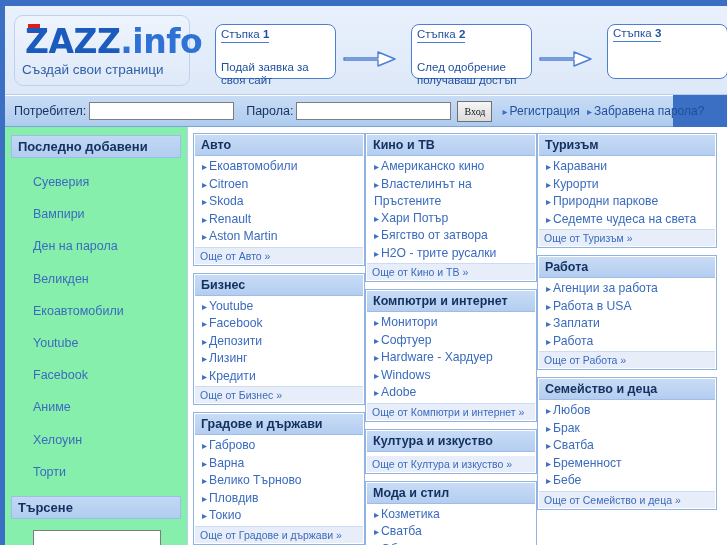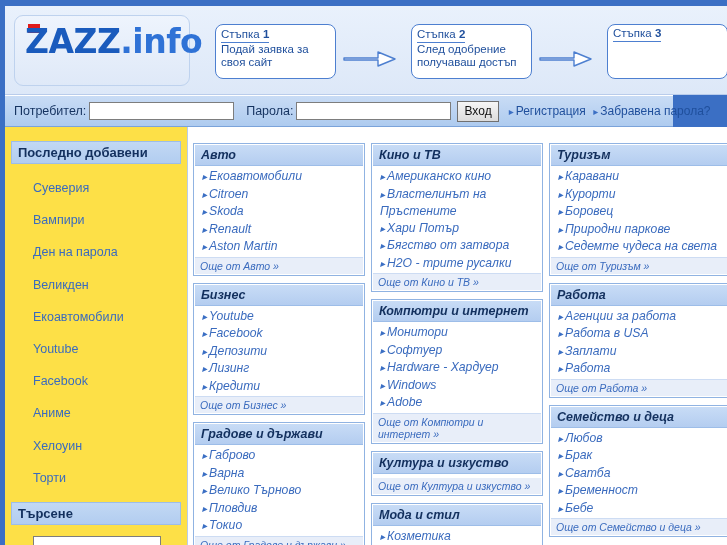--- a/index.html
+++ b/index.html
@@ -90,21 +90,21 @@
     box-sizing: border-box;
     padding: 3px 5px 0 5px;
     font-size: 11.5px;
     color: #1f4f9c;
     line-height: 13.5px;
   }
   .step-box .step-title {
     display: inline-block;
     border-bottom: 1px solid #4d7fd0;
     padding-bottom: 0;
-    margin-bottom: 0;
+    margin-bottom: 18px;
     white-space: nowrap;
   }
   .step-box .step-title b { font-weight: bold; }
   .step-box .step-text { display: block; }
   #step1 { left: 210px; }
   #step2 { left: 406px; }
   #step3 { left: 602px; }
   #step3 { padding-top: 2px; }
 
   .arrow {
@@ -171,22 +171,22 @@
     font-family: "Liberation Sans", sans-serif;
     font-size: 12px;
     box-sizing: border-box;
     padding: 0 2px;
   }
   #user-input { width: 145px; margin-right: 12px; }
   #pass-input { width: 155px; margin-right: 6px; }
   #login-submit {
     height: 21px;
     padding: 0 6px;
-    font-size: 12px;
-    font-family: Liberation Sans, sans-serif;
+    font-size: 10px;
+    font-family: Liberation Serif, serif;
     border: 1px solid #707070;
     background: linear-gradient(180deg,#f6f6f6 0%, #dcdcdc 100%);
     color: #111;
     cursor: pointer;
   }
   .login-links {
     margin-left: 10px;
     white-space: nowrap;
     font-size: 12px;
   }
@@ -209,25 +209,25 @@
     top: 127px;
     width: 722px;
     height: 418px;
     background: #ffffff;
     box-sizing: border-box;
     display: flex;
     overflow: hidden;
   }
   #sidebar {
     width: 183px;
-    background: #fde047;
+    background: #86efac;
     border-right: 1px solid #b9cceb;
     box-sizing: border-box;
     flex: 0 0 183px;
-    padding-top: 14px;
+    padding-top: 8px;
   }
   .side-head {
     margin: 0 6px;
     background: linear-gradient(180deg, #c2d8f4 0%, #b2cdf0 100%);
     border: 1px solid #9dbde8;
     color: #123straight;
     color: #13305e;
     font-weight: bold;
     font-size: 13px;
     padding: 3px 6px;
@@ -267,26 +267,24 @@
     font-family: "Liberation Sans", sans-serif;
     border: 1px solid #707070;
     background: linear-gradient(180deg,#f4f4f4 0%, #d6d6d6 100%);
     color: #111;
     cursor: pointer;
     margin-left: 28px;
   }
 
   #cats {
     flex: 1 1 auto;
-    padding: 16px 0 0 5px;
+    padding: 6px 0 0 5px;
     display: flex;
-    gap: 6px;
     box-sizing: border-box;
     overflow: hidden;
-    font-style: italic;
   }
   .cat-col {
     width: 172px;
     flex: 0 0 172px;
     display: flex;
     flex-direction: column;
     gap: 7px;
   }
   .cat-col.wide { width: 180px; flex: 0 0 180px; }
 
@@ -330,20 +328,21 @@
 </head>
 <body>
 
 <div id="page">
 
   <div id="header">
 
     <div class="logo-box">
       <span class="logo-redmark"></span>
       <div class="logo-word"><span>ZAZZ</span><span class="dot-info">.info</span></div>
+      <div class="logo-tag">Създай свои страници</div>
     </div>
 
     <div class="step-box" id="step1">
       <span class="step-title"><span>Стъпка</span> <b>1</b></span>
       <span class="step-text">Подай заявка за своя сайт</span>
     </div>
 
     <svg class="arrow" id="arrow1" viewBox="0 0 55 22">
       <path d="M2 10 H36 V4 L53 11 L36 18 V12 H2 Z" fill="#ffffff" stroke="#4d7fd0" stroke-width="1.4" stroke-linejoin="round"></path>
     </svg>
@@ -484,21 +483,20 @@
 
       </div>
 
       <div class="cat-col wide">
 
         <div class="cat-box">
           <div class="cat-head">Туризъм</div>
           <ul class="cat-list">
             <li><a href="#" class="bullet-arrow">Каравани</a></li>
             <li><a href="#" class="bullet-arrow">Курорти</a></li>
-            <li><a href="#" class="bullet-arrow">Боровец</a></li>
             <li><a href="#" class="bullet-arrow">Природни паркове</a></li>
             <li><a href="#" class="bullet-arrow">Седемте чудеса на света</a></li>
           </ul>
           <div class="cat-more"><a href="#">Още от Туризъм »</a></div>
         </div>
 
         <div class="cat-box">
           <div class="cat-head">Работа</div>
           <ul class="cat-list">
             <li><a href="#" class="bullet-arrow">Агенции за работа</a></li>

